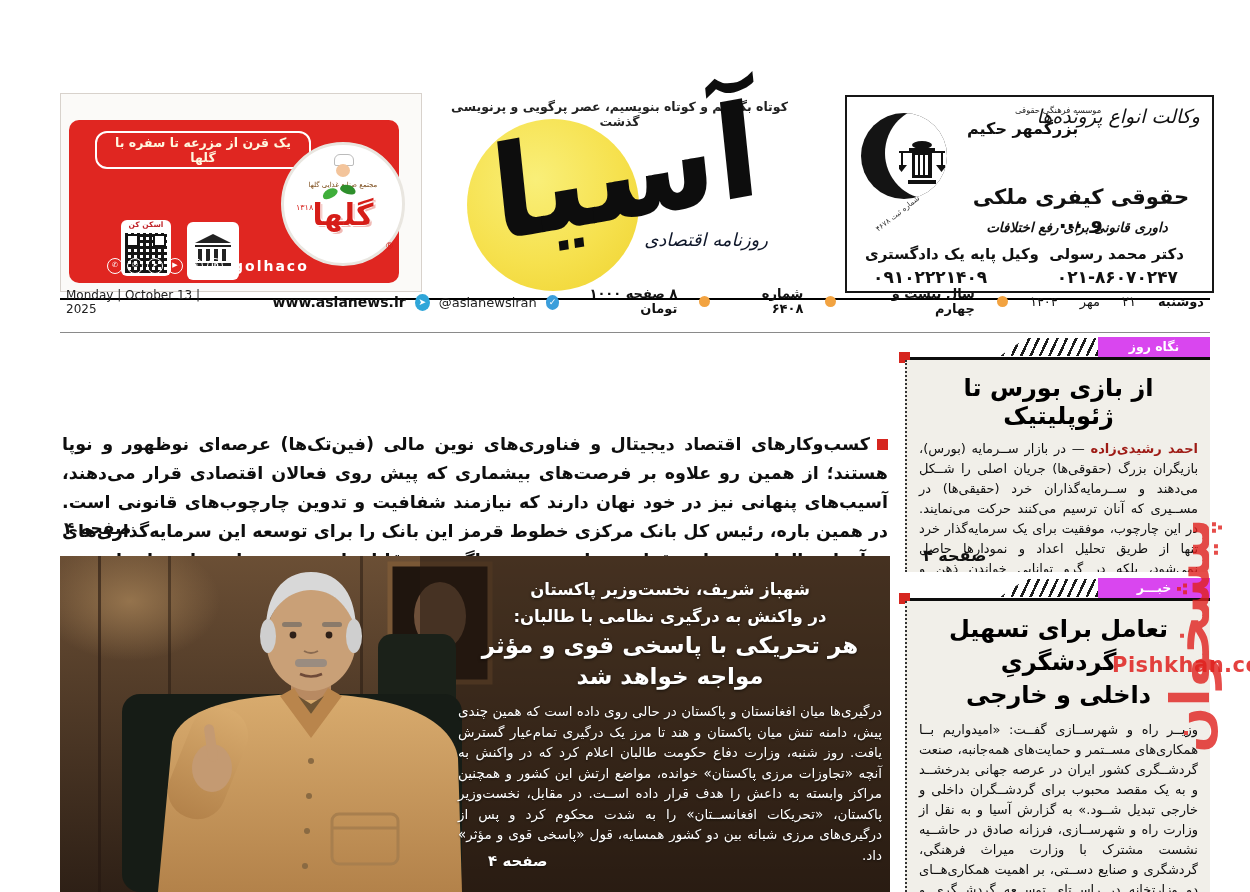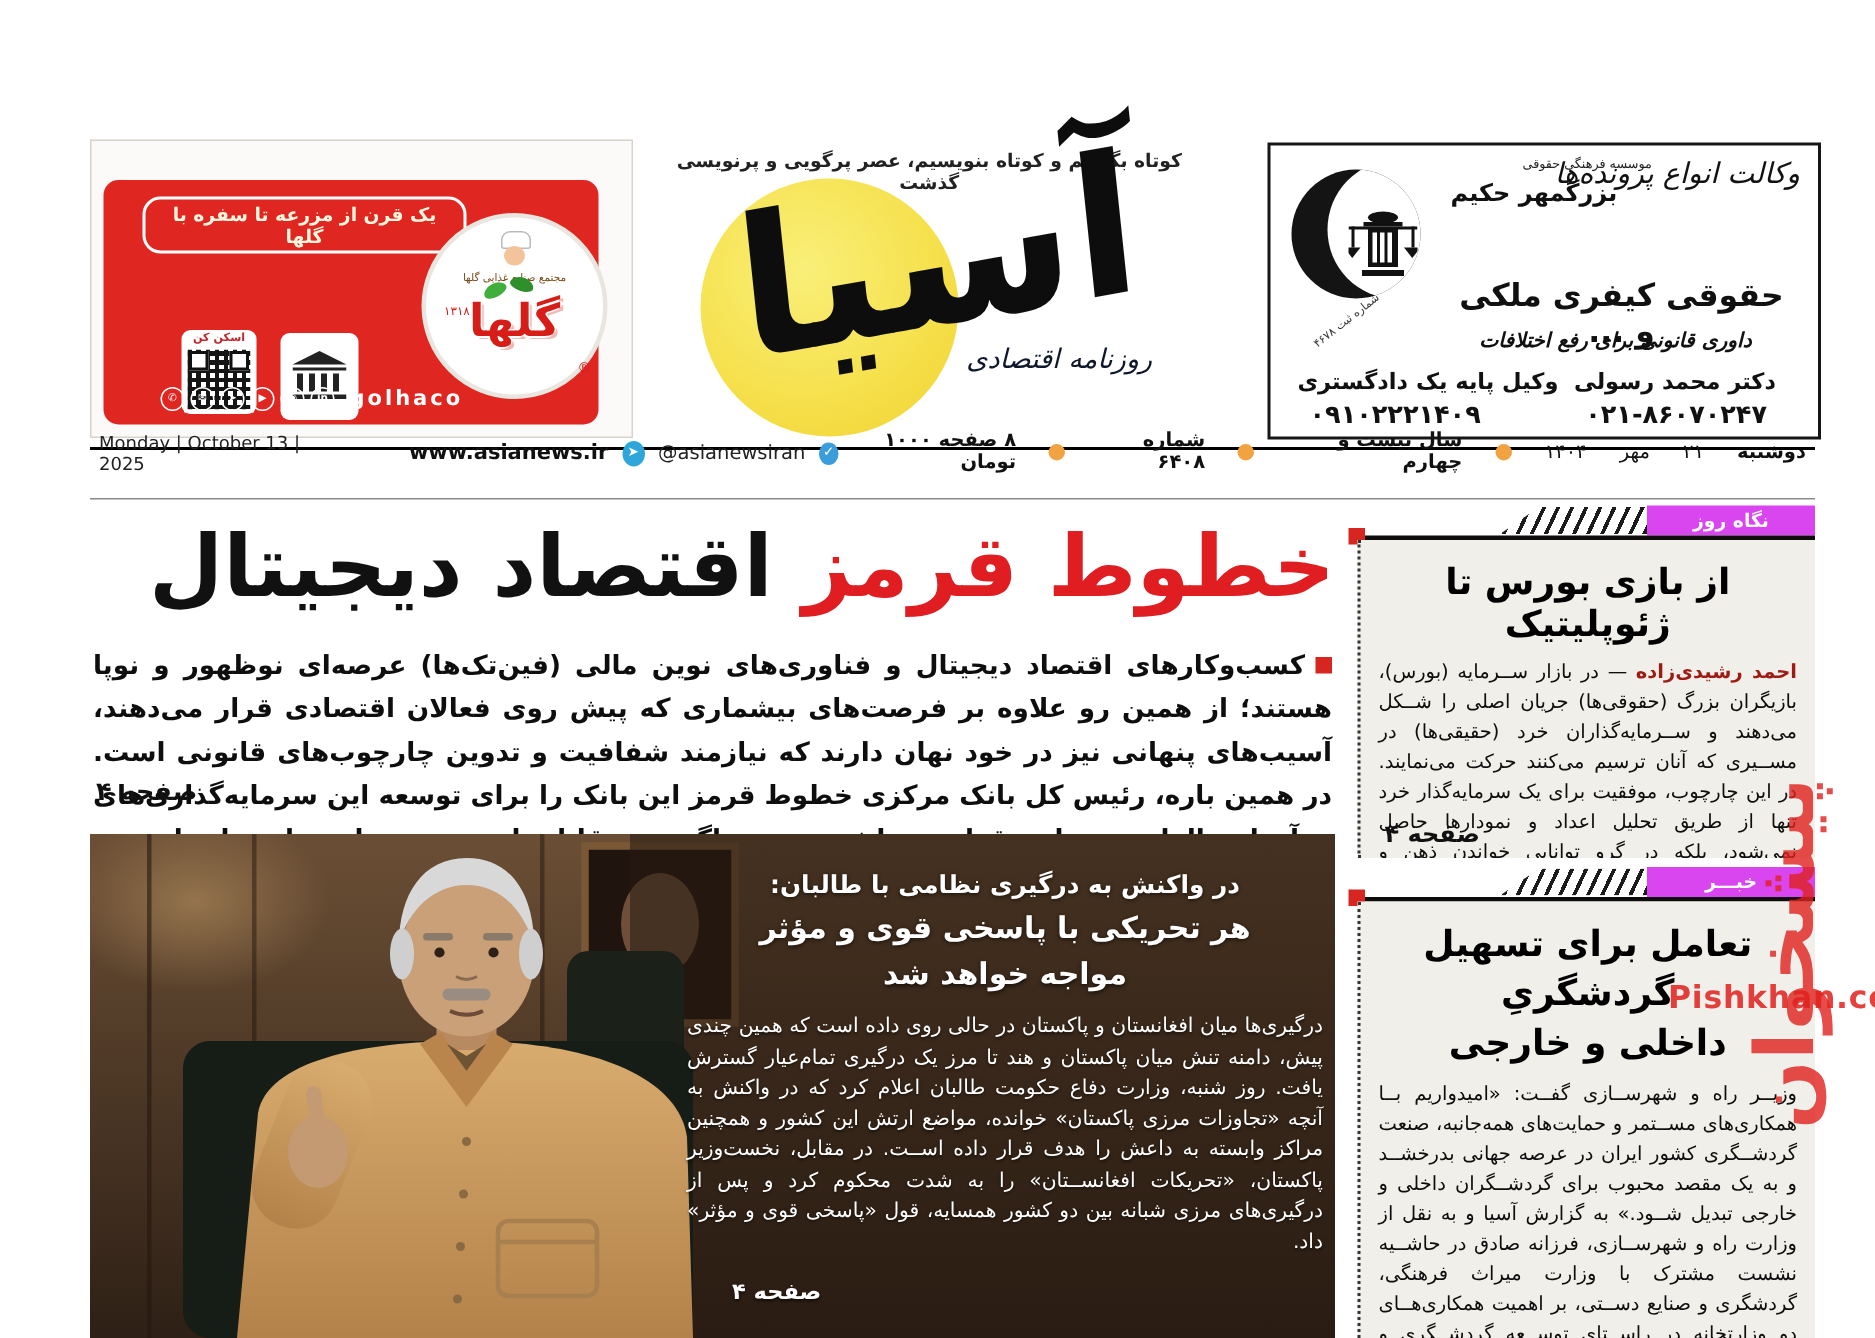--- a/index.html
+++ b/index.html
@@ -91,21 +91,21 @@
   #lead-headline .red{color:#e01e22}
   #lead-body{left:62px;top:430px;width:826px;font-size:17.5px;line-height:29px;direction:rtl;text-align:justify;
      text-align-last:center;font-weight:600;color:#0e0e0e}
   .bullet{display:inline-block;width:11px;height:11px;background:#d6261f;margin-left:7px}
   #lead-page{left:64px;top:518px;font-size:17px;font-weight:bold}
 
   
   #photo{left:60px;top:556px;width:830px;height:336px;background:#31231a;overflow:hidden}
   #photo-text{position:absolute;left:398px;top:20px;width:424px;color:#fff;text-align:center;direction:rtl;z-index:5}
   .pk{font-size:16.5px;line-height:27px;font-weight:600;text-shadow:0 1px 3px rgba(0,0,0,.65)}
-  .ph{font-size:20px;line-height:31px;font-weight:bold;text-shadow:0 1px 3px rgba(0,0,0,.65)}
+  .ph{font-size:23px;line-height:31px;font-weight:bold;text-shadow:0 1px 3px rgba(0,0,0,.65)}
   #photo-body{margin-top:9px;font-size:13.5px;line-height:20.5px;text-align:justify;font-weight:500;
      text-shadow:0 1px 2px rgba(0,0,0,.6)}
   #photo-page{position:absolute;left:428px;top:296px;color:#fff;font-size:15px;font-weight:bold;z-index:6;
      text-shadow:0 1px 2px rgba(0,0,0,.6)}
 
   
   .stripes{position:absolute;height:18px;background:repeating-linear-gradient(115deg,#1c1c1c 0 2.5px,transparent 2.5px 8.5px);
      clip-path:polygon(26% 0,100% 0,100% 100%,0 100%)}
   .sec-label{position:absolute;height:20px;background:#d946ef;color:#fff;font-size:12.5px;font-weight:bold;
      text-align:center;line-height:20px;direction:rtl}
@@ -221,23 +221,20 @@
       <span>۱۴۰۴</span>
       <span class="dot"></span>
       <span class="b">سال بیست و چهارم</span>
       <span class="dot"></span>
       <span class="b">شماره ۶۴۰۸</span>
       <span class="dot"></span>
       <span class="b">۸ صفحه ۱۰۰۰ تومان</span>
     </div>
   </div>
 
-  <div id="lead-headline" class="abs">
-    <span class="red">خطوط قرمز</span><span> اقتصاد دیجیتال</span>
-  </div>
   <div id="lead-body" class="abs">
     <span class="bullet"></span><span>کسب‌وکارهای اقتصاد دیجیتال و فناوری‌های نوین مالی (فین‌تک‌ها) عرصه‌ای نوظهور و نوپا هستند؛ از همین رو علاوه بر فرصت‌های بیشماری که پیش روی فعالان اقتصادی قرار می‌دهند، آسیب‌های پنهانی نیز در خود نهان دارند که نیازمند شفافیت و تدوین چارچوب‌های قانونی است. در همین باره، رئیس کل بانک مرکزی خطوط قرمز این بانک را برای توسعه این سرمایه‌گذاری‌های نوآورانه، الزام به رعایت قوانین پولشویی، سوداگری و مقابله با خروج سرمایه و انحصار دانست.</span>
   </div>
   <div id="lead-page" class="abs">صفحه ۴</div>
 
   <div id="photo" class="abs">
     <svg width="830" height="336" viewBox="0 0 830 336">
       <defs>
         <linearGradient id="wood" x1="0" y1="0" x2="0" y2="1">
           <stop offset="0" stop-color="#6b4f35"></stop>
@@ -283,20 +280,21 @@
       <polygon points="220,140 251,182 282,140 268,132 251,158 234,132" fill="#b9854c"></polygon>
       <polygon points="238,140 251,158 264,140 251,148" fill="#6e5433"></polygon>
       <circle cx="251" cy="205" r="3" fill="#8a6a42"></circle>
       <circle cx="249" cy="240" r="3" fill="#8a6a42"></circle>
       <circle cx="247" cy="275" r="3" fill="#8a6a42"></circle>
       <circle cx="245" cy="310" r="3" fill="#8a6a42"></circle>
       <rect x="272" y="258" width="66" height="50" rx="7" fill="none" stroke="#a87f4e" stroke-width="3"></rect>
       <path d="M272,272 h66" stroke="#a87f4e" stroke-width="3"></path>
     </svg>
     <div id="photo-text">
+      <div class="pk">شهباز شریف، نخست‌وزیر پاکستان</div>
       <div class="pk">در واکنش به درگیری نظامی با طالبان:</div>
       <div class="ph">هر تحریکی با پاسخی قوی و مؤثر</div>
       <div class="ph">مواجه خواهد شد</div>
       <div id="photo-body">درگیری‌ها میان افغانستان و پاکستان در حالی روی داده است که همین چندی پیش، دامنه تنش میان پاکستان و هند تا مرز یک درگیری تمام‌عیار گسترش یافت. روز شنبه، وزارت دفاع حکومت طالبان اعلام کرد که در واکنش به آنچه «تجاوزات مرزی پاکستان» خوانده، مواضع ارتش این کشور و همچنین مراکز وابسته به داعش را هدف قرار داده اســت. در مقابل، نخست‌وزیر پاکستان، «تحریکات افغانســتان» را به شدت محکوم کرد و پس از درگیری‌های مرزی شبانه بین دو کشور همسایه، قول «پاسخی قوی و مؤثر» داد.</div>
     </div>
     <div id="photo-page">صفحه ۴</div>
   </div>
 
   <div class="stripes abs" style="left:1000px;top:338px;width:100px"></div>
   <div class="sec-label abs" style="left:1098px;top:337px;width:112px">نگاه روز</div>

